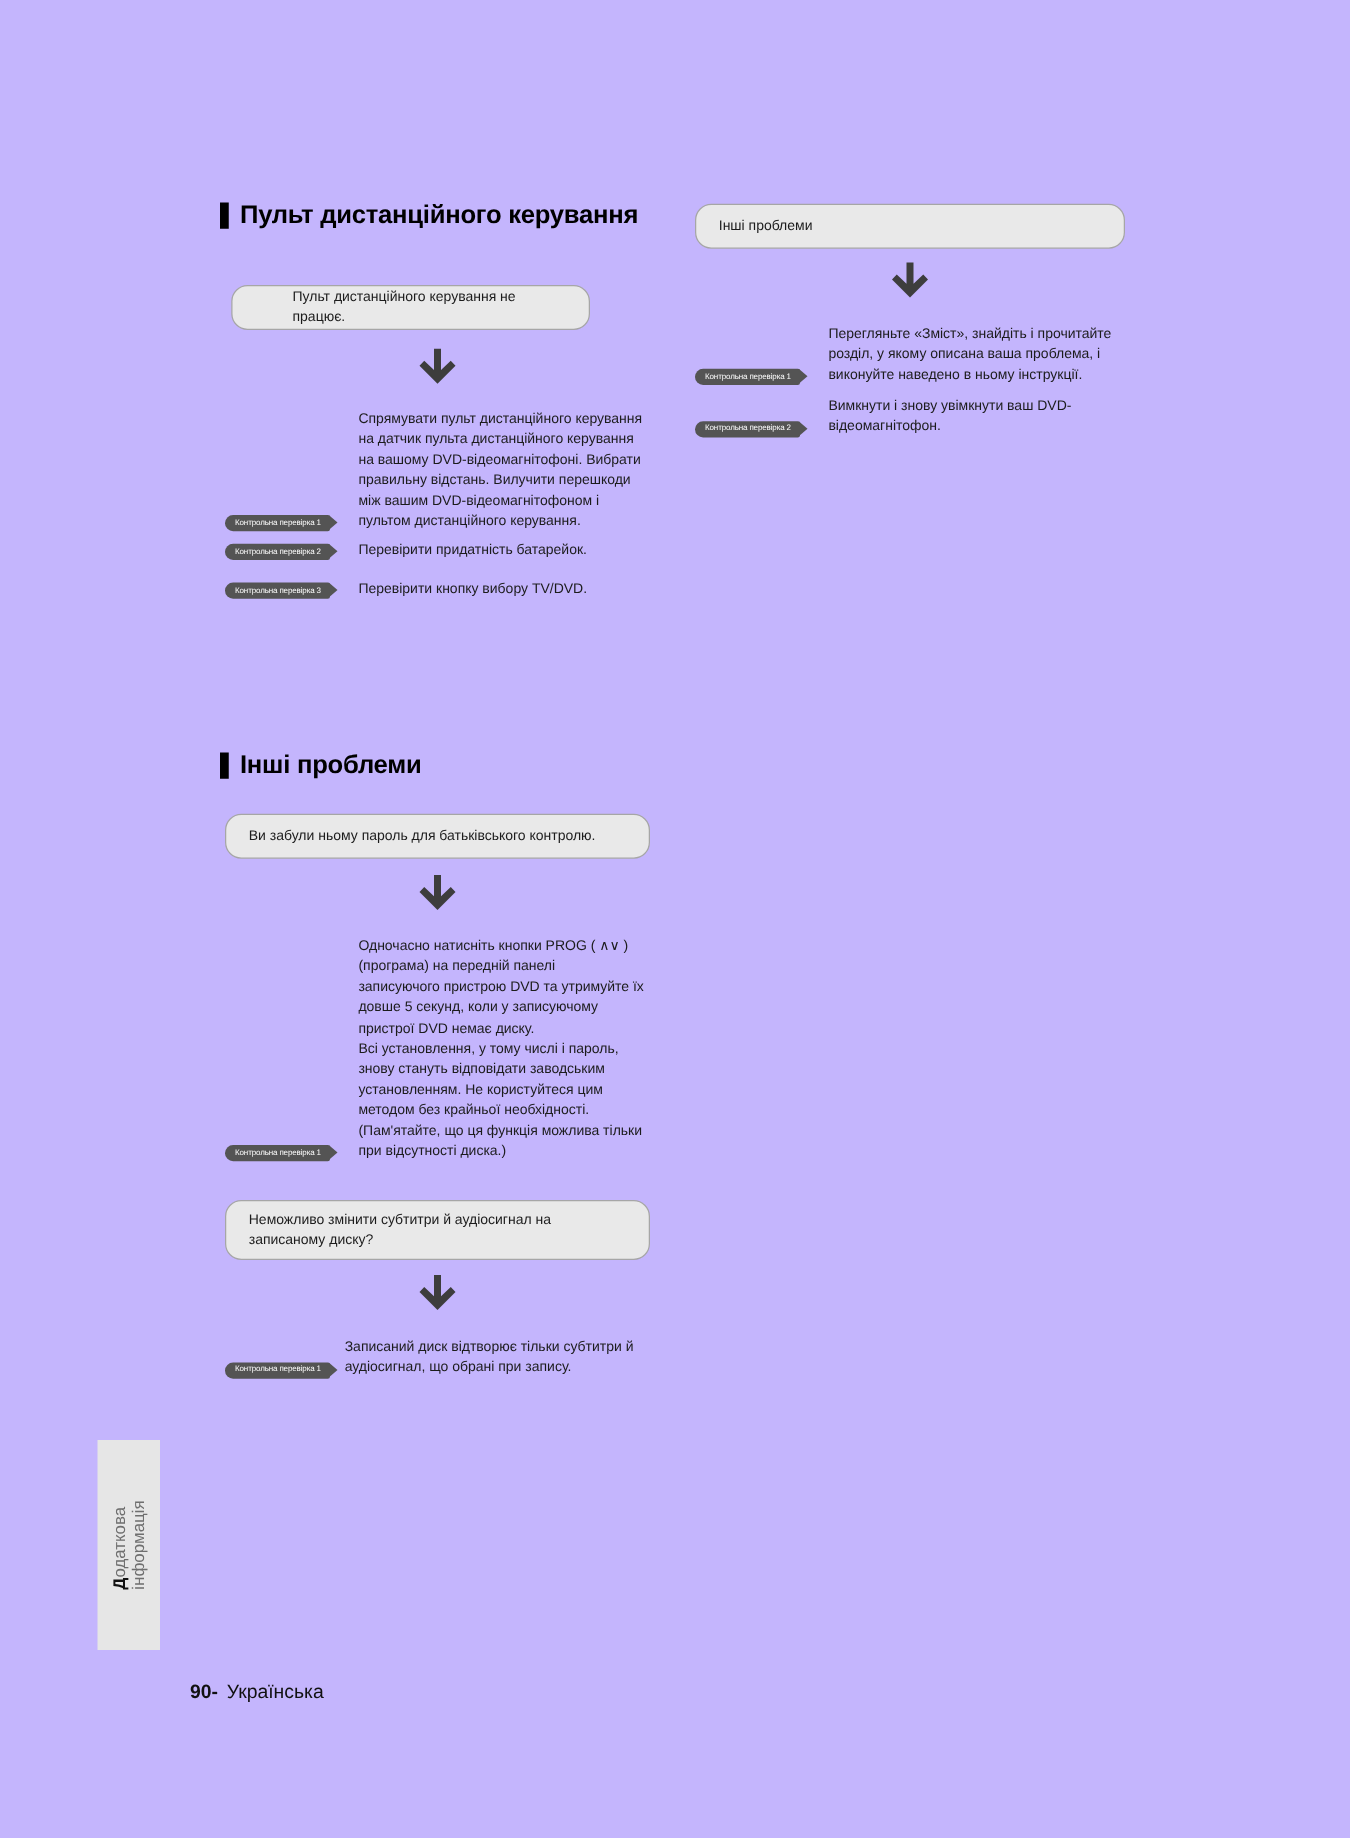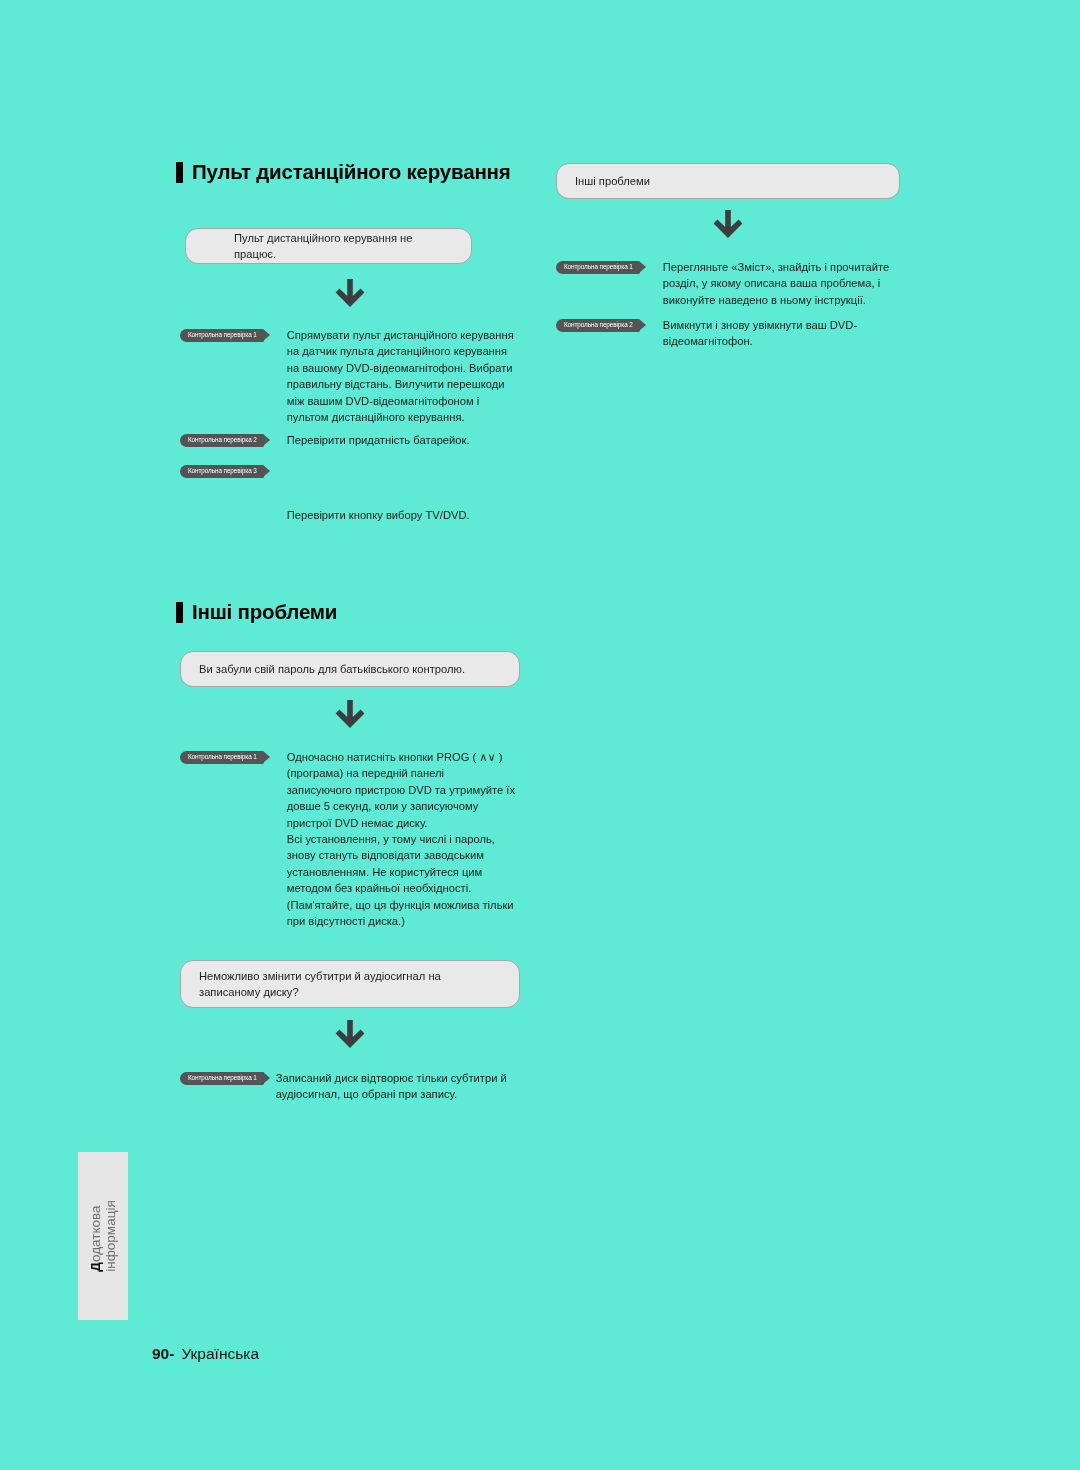--- a/index.html
+++ b/index.html
@@ -12,21 +12,21 @@
     height: 1470px;
     position: relative;
     font-family: "Liberation Sans", "DejaVu Sans", sans-serif;
     color: #1a1a1a;
     overflow: hidden;
   }
 
   .page {
     position: absolute;
     inset: 0;
-    background: #5eead4;
+    background: #c4b5fd;
   }
 
   
   .section-heading {
     position: absolute;
     display: flex;
     align-items: center;
     gap: 9px;
   }
   .heading-marker {
@@ -65,21 +65,21 @@
   .down-arrow {
     position: absolute;
     width: 34px;
     height: 34px;
   }
 
   
   .check-row {
     position: absolute;
     display: flex;
-    align-items: flex-start;
+    align-items: flex-end;
   }
   .check-badge {
     position: relative;
     flex: none;
     height: 13px;
     background: #545454;
     border-top-left-radius: 7px;
     border-bottom-left-radius: 7px;
     border-top-right-radius: 2px;
     border-bottom-right-radius: 2px;
@@ -194,30 +194,30 @@
     <span class="check-badge">
       <span class="check-badge-text">Контрольна перевірка 2</span>
     </span>
     <span class="check-body" style="margin-left:23px;">Перевірити придатність батарейок.</span>
   </div>
 
   <div class="check-row" style="left:180px; top:463px; width:360px;">
     <span class="check-badge">
       <span class="check-badge-text">Контрольна перевірка 3</span>
     </span>
-    <span class="check-body" style="margin-left:23px;margin-top:44px;">Перевірити кнопку вибору TV/DVD.</span>
+    <span class="check-body" style="margin-left:23px;">Перевірити кнопку вибору TV/DVD.</span>
   </div>
 
   <div class="section-heading" style="left:176px; top:600px;">
     <span class="heading-marker"></span>
     <span class="heading-text">Інші проблеми</span>
   </div>
 
   <div class="qbox" style="left:180px; top:651px; width:340px; height:36px;">
-    <span class="qbox-text">Ви забули свій пароль для батьківського контролю.</span>
+    <span class="qbox-text">Ви забули ньому пароль для батьківського контролю.</span>
   </div>
 
   <div class="down-arrow" style="left:333px; top:698px;">
     <svg viewBox="0 0 34 34" width="34" height="34" aria-hidden="true">
       <path d="M14.2 2 L19.8 2 L19.8 19.0 L27.6 11.6 L31.4 15.6 L17.0 30.0 L2.6 15.6 L6.4 11.6 L14.2 19.0 Z" fill="#3d3d3d"></path>
     </svg>
   </div>
 
   <div class="check-row" style="left:180px; top:749px; width:360px;">
     <span class="check-badge">

